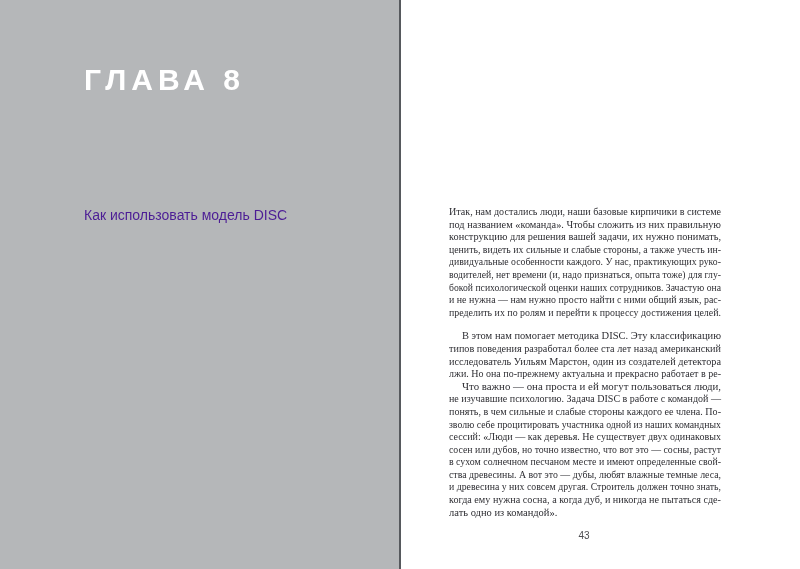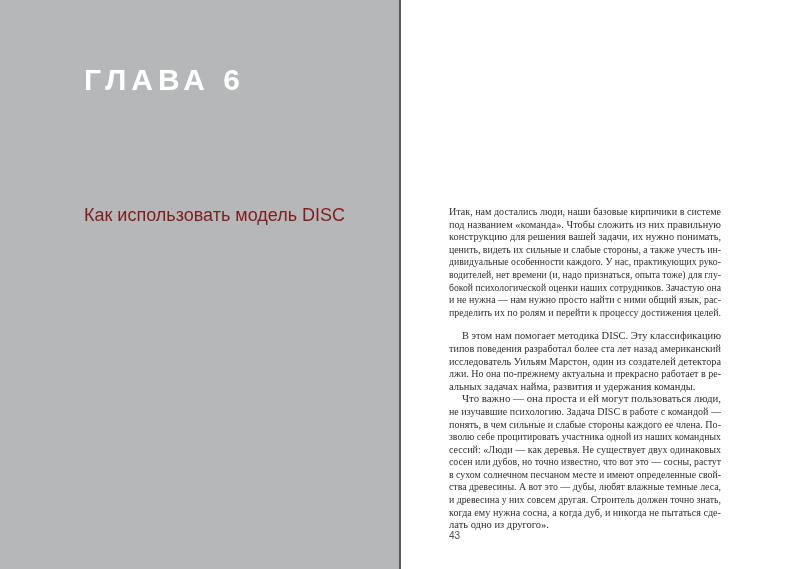--- a/index.html
+++ b/index.html
@@ -29,23 +29,23 @@
     font-size: 30px;
     font-weight: 700;
     letter-spacing: 5px;
     color: #ffffff;
     line-height: 34px;
     white-space: nowrap;
   }
   .chapter-subtitle {
     position: absolute;
     left: 84px; top: 201px;
-    font-size: 18px;
+    font-size: 14px;
     font-weight: 400;
-    color: #7f1d1d;
+    color: #4c1d95;
     line-height: 29px;
   }
   .chapter-subtitle span { display: block; white-space: nowrap; }
   .right-page {
     position: absolute;
     left: 401px; top: 0;
     width: 399px; height: 416px;
     background: #ffffff;
   }
   .body-text {
@@ -62,33 +62,33 @@
     white-space: nowrap;
     height: 12.6px;
     line-height: 12.6px;
     transform-origin: 0 50%;
   }
   .line.indent { margin-left: 13px; }
   .page-number {
     position: absolute;
     left: 48px; top: 530px;
     width: 270px;
-    text-align: left;
+    text-align: center;
     font-family: "Liberation Sans", sans-serif;
     font-size: 10px;
     color: #4c4c50;
   }
 </style>
 </head>
 <body>
 
 <div class="spread">
 
   <div class="left-page">
-    <div class="chapter-label">ГЛАВА 6</div>
+    <div class="chapter-label">ГЛАВА 8</div>
     <div class="chapter-subtitle">
       <span>Как использовать модель DISC</span>
     </div>
   </div>
 
   <div class="spine"></div>
 
   <div class="right-page">
     <div class="body-text">
 
@@ -102,35 +102,34 @@
         <span class="line" style="transform: scaleX(0.92262);">бокой психологической оценки наших сотрудников. Зачастую она</span>
         <span class="line" style="transform: scaleX(0.942144);">и не нужна — нам нужно просто найти с ними общий язык, рас-</span>
         <span class="line" style="transform: scaleX(0.944803);">пределить их по ролям и перейти к процессу достижения целей.</span>
       </div>
 
       <div>
         <span class="line indent" style="transform: scaleX(0.999096); margin-top: 11px;">В этом нам помогает методика DISC. Эту классификацию</span>
         <span class="line" style="transform: scaleX(0.968187);">типов поведения разработал более ста лет назад американский</span>
         <span class="line" style="transform: scaleX(0.976606);">исследователь Уильям Марстон, один из создателей детектора</span>
         <span class="line" style="transform: scaleX(0.953236);">лжи. Но она по-прежнему актуальна и прекрасно работает в ре-</span>
-        <span class="line">альных задачах найма, развития и удержания команды.</span>
       </div>
 
       <div>
         <span class="line indent" style="transform: scaleX(1.03413);">Что важно — она проста и ей могут пользоваться люди,</span>
         <span class="line" style="transform: scaleX(0.956063);">не изучавшие психологию. Задача DISC в работе с командой —</span>
         <span class="line" style="transform: scaleX(0.957694);">понять, в чем сильные и слабые стороны каждого ее члена. По-</span>
         <span class="line" style="transform: scaleX(0.930312);">зволю себе процитировать участника одной из наших командных</span>
         <span class="line" style="transform: scaleX(0.95743);">сессий: «Люди — как деревья. Не существует двух одинаковых</span>
         <span class="line" style="transform: scaleX(0.933855);">сосен или дубов, но точно известно, что вот это — сосны, растут</span>
         <span class="line" style="transform: scaleX(0.938335);">в сухом солнечном песчаном месте и имеют определенные свой-</span>
         <span class="line" style="transform: scaleX(0.936821);">ства древесины. А вот это — дубы, любят влажные темные леса,</span>
         <span class="line" style="transform: scaleX(0.933255);">и древесина у них совсем другая. Строитель должен точно знать,</span>
         <span class="line" style="transform: scaleX(0.967004);">когда ему нужна сосна, а когда дуб, и никогда не пытаться сде-</span>
-        <span class="line">лать одно из другого».</span>
+        <span class="line">лать одно из командой».</span>
       </div>
 
     </div>
 
     <div class="page-number">43</div>
   </div>
 
 </div>
 
 </body></html>

